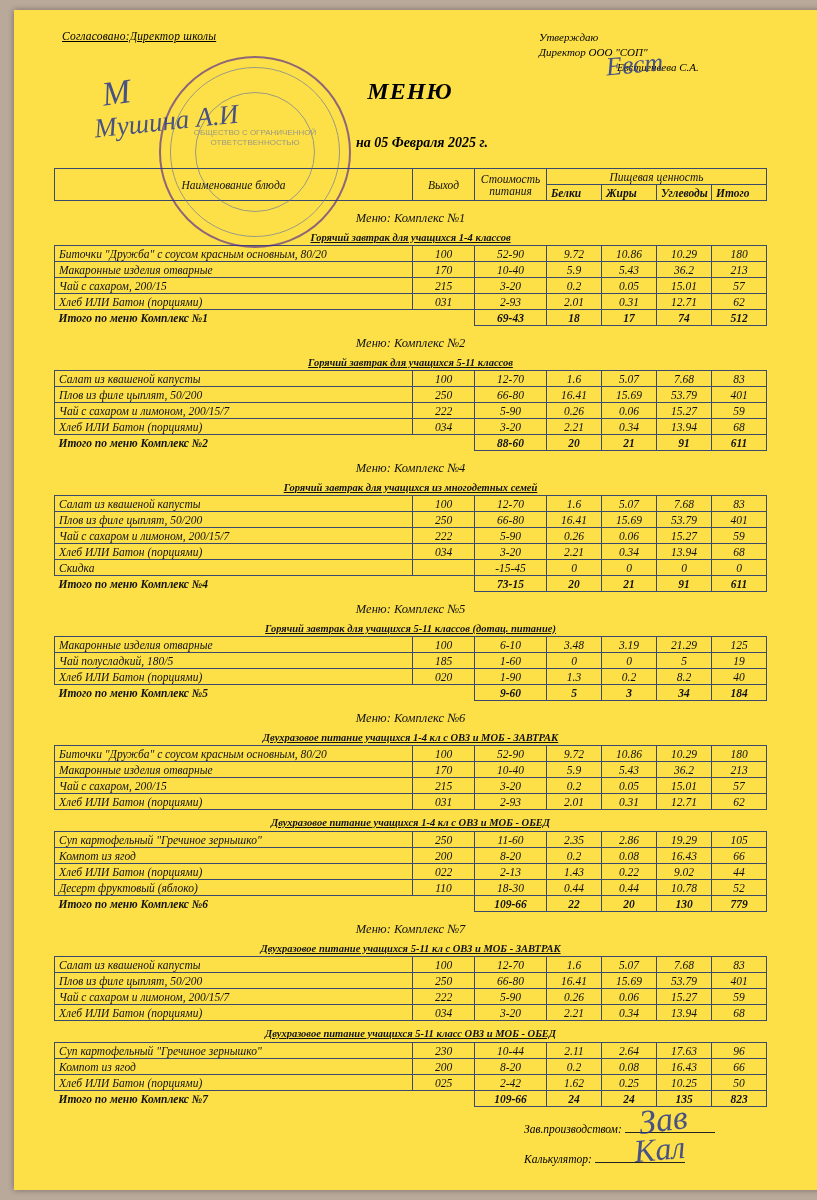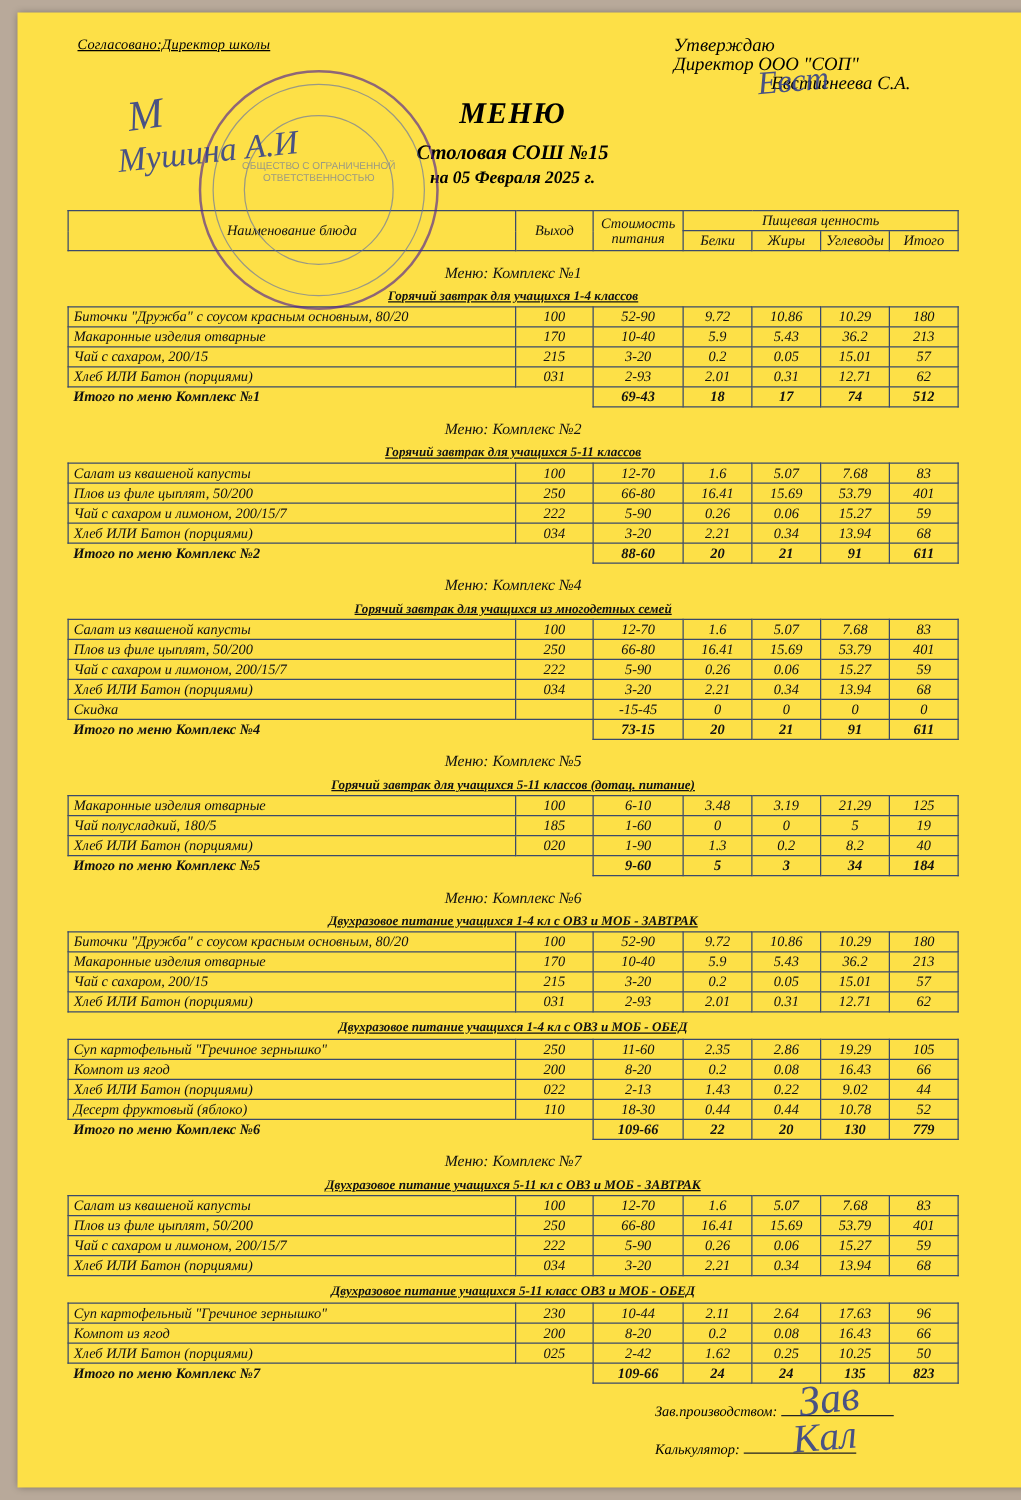--- a/index.html
+++ b/index.html
@@ -38,21 +38,21 @@
     top: 2px;
     font-size: 11.5px;
     font-style: italic;
     text-decoration: underline;
     letter-spacing: .2px;
   }
   .hdr-right {
     position: absolute;
     left: 485px;
     top: 2px;
-    font-size: 15px;
+    font-size: 11px;
     font-style: italic;
     line-height: 15px;
   }
   .hdr-right .nm {
     display: inline-block;
     margin-left: 78px;
   }
   .title {
     position: absolute;
     left: 0;
@@ -69,21 +69,21 @@
     left: 0;
     top: 84px;
     width: 712px;
     text-align: center;
     font-weight: bold;
     font-style: italic;
     font-size: 16.5px;
   }
   .subtitle2 {
     position: absolute;
-    left: 0;
+    left: 12px;
     top: 107px;
     width: 712px;
     text-align: center;
     font-weight: bold;
     font-style: italic;
     font-size: 14px;
   }
   table.menu {
     border-collapse: collapse;
     width: 712px;
@@ -99,22 +99,22 @@
   }
   .th-main {
     font-style: italic;
     font-weight: normal;
     text-align: center;
     font-size: 12px;
     height: 34px;
   }
   .th-small {
     font-style: normal;
-    font-weight: normal;
-    text-align: center;
+    font-weight: bold;
+    text-align: left;
     font-size: 9px;
     height: 14px;
   }
   td.name { text-align: left; }
   td.num { text-align: center; }
   td.money { text-align: center; }
   td.val {
     text-align: center;
     font-style: normal;
     font-size: 9.5px;
@@ -268,21 +268,20 @@
 
     <div class="hdr">
       <div class="hdr-left">Согласовано:Директор школы</div>
       <div class="hdr-right">
         <div>Утверждаю</div>
         <div>Директор ООО "СОП"</div>
         <div><span class="nm">Евстигнеева С.А.</span></div>
       </div>
       <div class="sig sig3">Евст</div>
       <div class="title">МЕНЮ</div>
-      <div class="subtitle">Столовая СОШ №15</div>
       <div class="subtitle2">на 05 Февраля 2025 г.</div>
 
       <div class="stamp">
         <div class="stamp-txt">ОБЩЕСТВО С ОГРАНИЧЕННОЙ ОТВЕТСТВЕННОСТЬЮ</div>
       </div>
       <div class="sig sig1">М</div>
       <div class="sig sig2">Мушина А.И</div>
     </div>
 
     <table class="menu">

